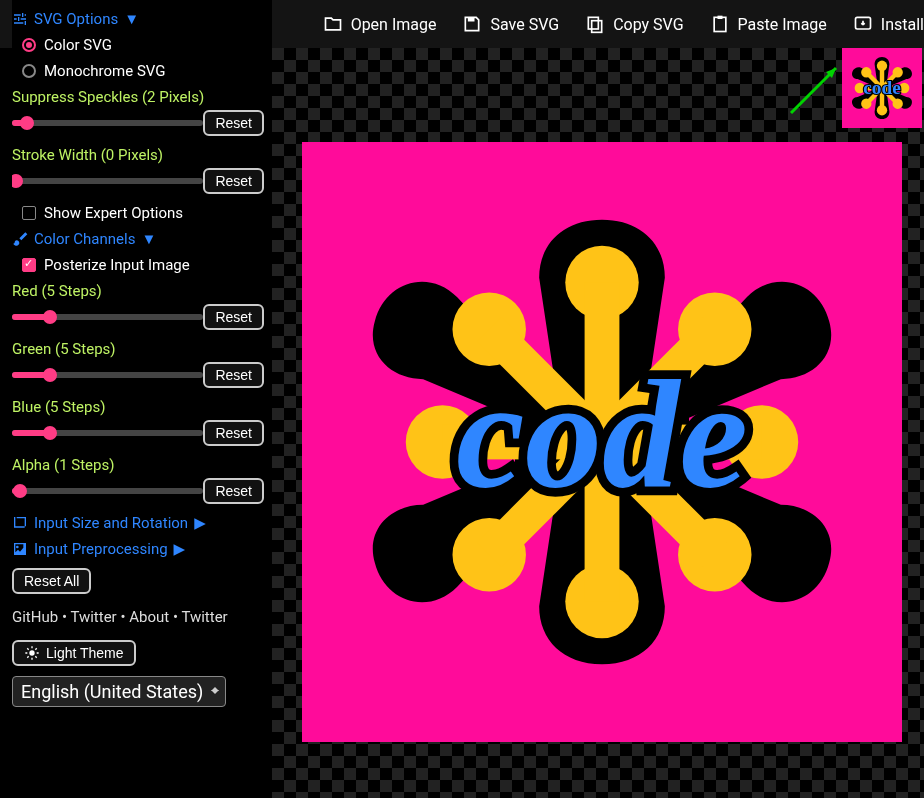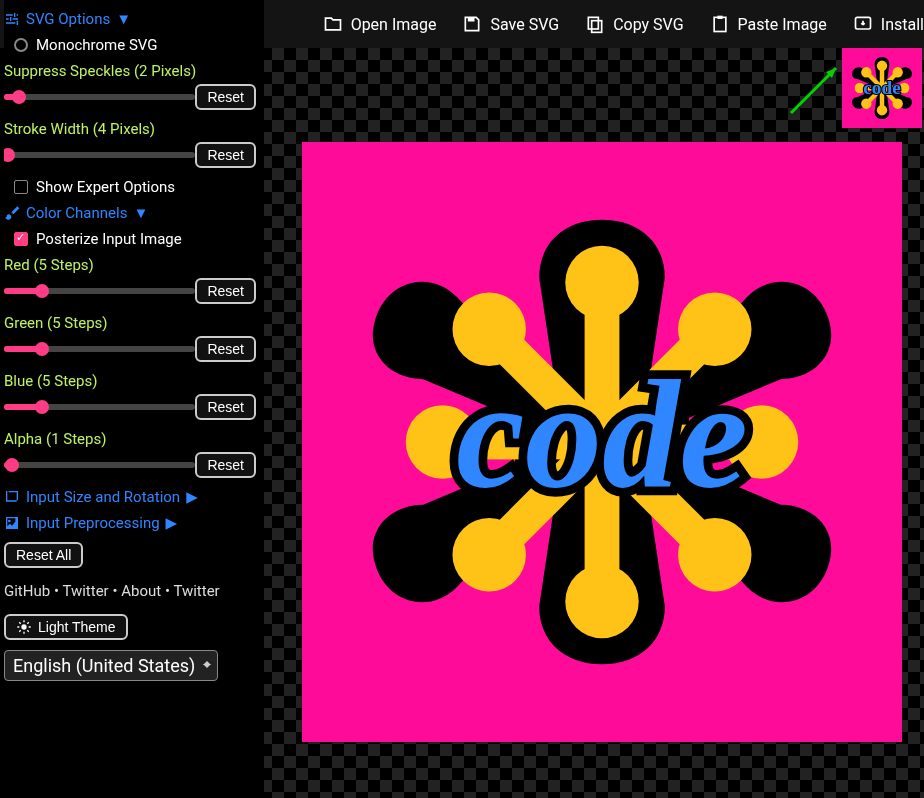--- a/index.html
+++ b/index.html
@@ -24,21 +24,21 @@
     background: #141414;
   }
   .sidebar {
     width: 260px;
     padding: 6px 8px 8px 0;
     background: #000;
     overflow-y: auto;
     flex-shrink: 0;
     position: absolute;
     top: 0;
-    left: 4px;
+    left: 12px;
     height: 798px;
     z-index: 2;
   }
   .tb-item {
     display: flex;
     align-items: center;
     gap: 8px;
     color: #fff;
     cursor: pointer;
     font-size: 16px;
@@ -142,37 +142,41 @@
 
   <div class="section-head">
     <svg viewBox="0 0 24 24">
         <path d="M3 5h10v2H3zM15 3h2v6h-2zM19 5h2v2h-2zM3 11h4v2H3zM9 9h2v6H9zM13 11h8v2h-8zM3 17h14v2H3zM19 15h2v6h-2z"></path>
       </svg>
     <span>SVG Options</span>
     <span class="tri">▼</span>
   </div>
 
   <div class="radio-row">
+    <span class="radio on"></span>
+    <span>Color SVG</span>
+  </div>
+  <div class="radio-row">
     <span class="radio"></span>
     <span>Monochrome SVG</span>
   </div>
 
   <div class="slider-group">
     <div class="slider-label">Suppress Speckles (2 Pixels)</div>
     <div class="slider-row">
       <div class="slider">
         <div class="fill" style="width:8%"></div>
         <div class="knob" style="left:8%"></div>
       </div>
       <button class="btn">Reset</button>
     </div>
   </div>
 
   <div class="slider-group">
-    <div class="slider-label">Stroke Width (4 Pixels)</div>
+    <div class="slider-label">Stroke Width (0 Pixels)</div>
     <div class="slider-row">
       <div class="slider">
         <div class="fill" style="width:2%"></div>
         <div class="knob" style="left:2%"></div>
       </div>
       <button class="btn">Reset</button>
     </div>
   </div>
 
   <div class="check-row">

